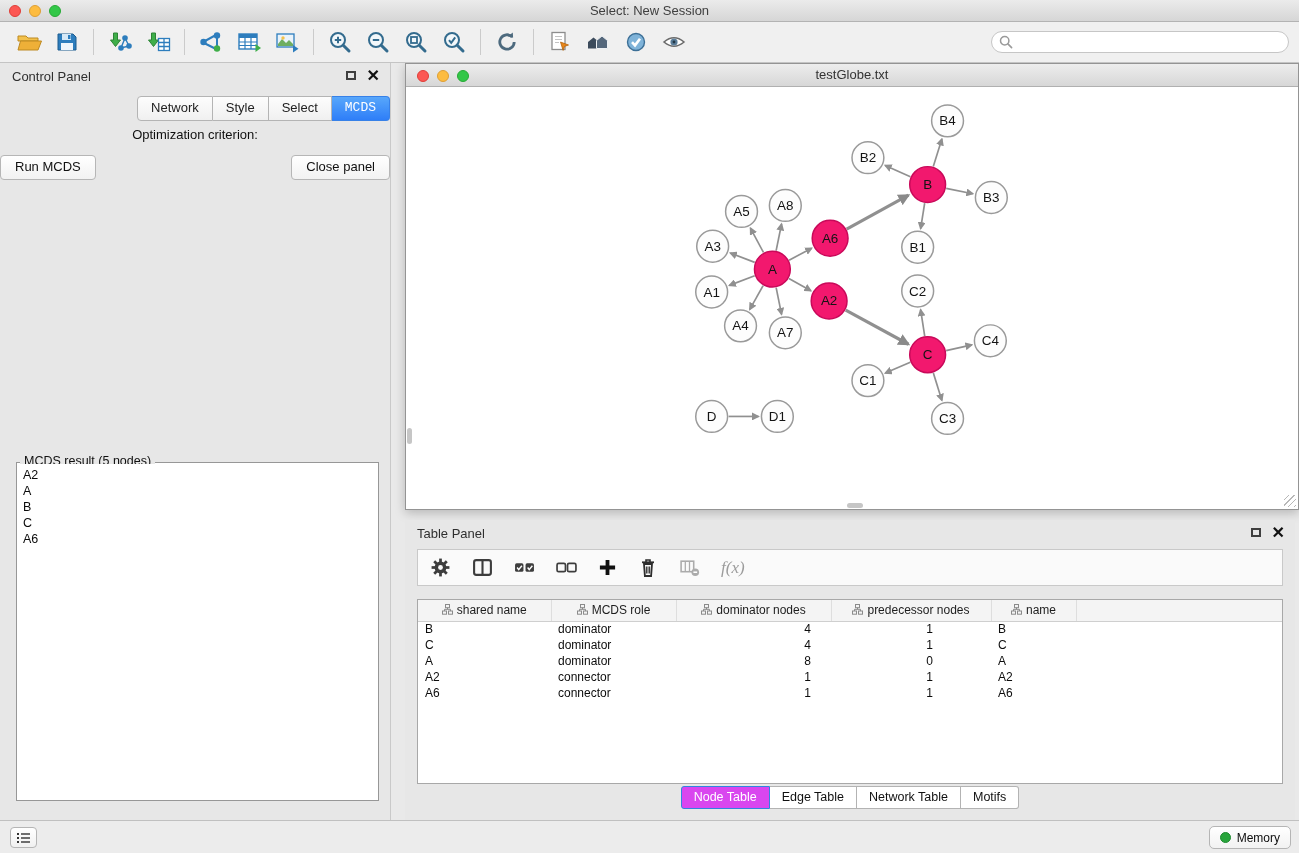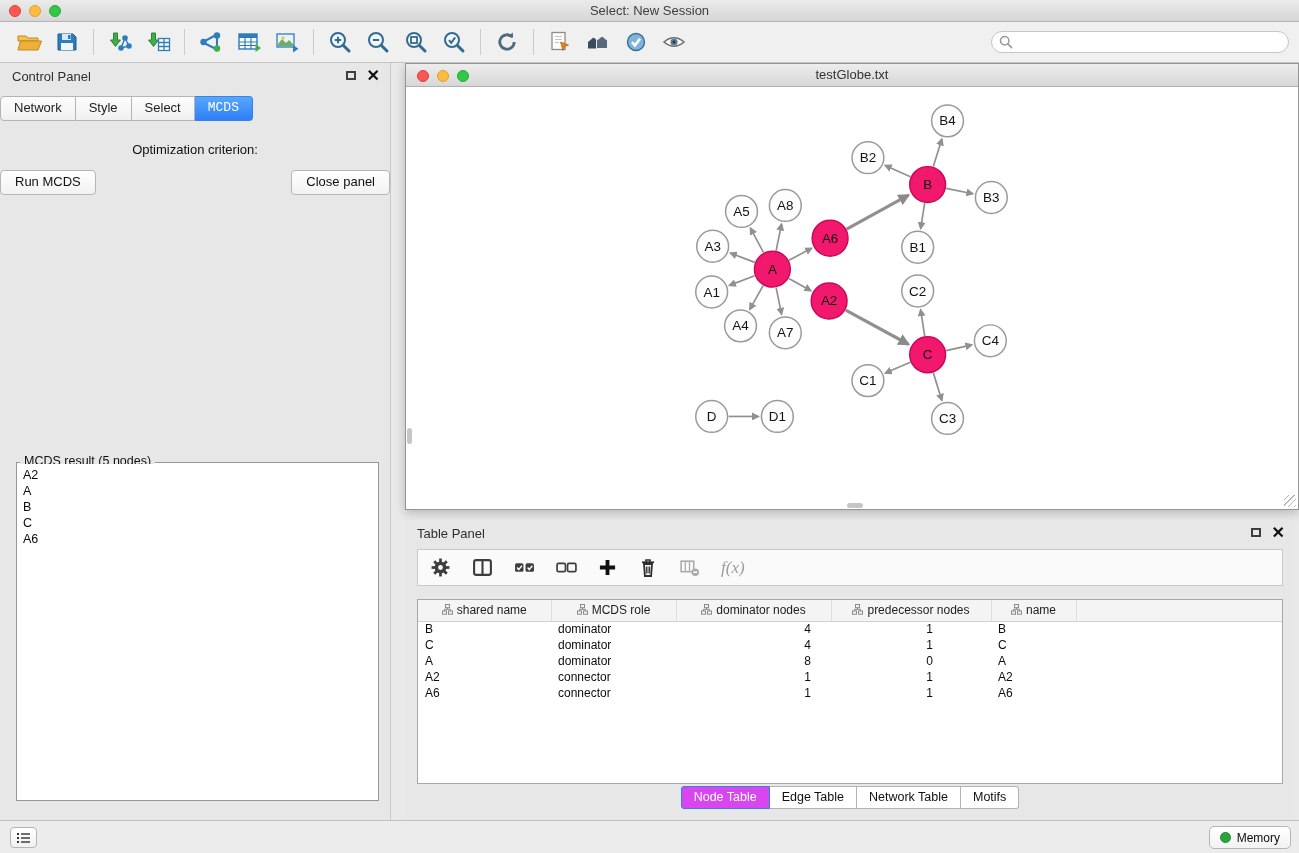--- a/index.html
+++ b/index.html
@@ -27,27 +27,27 @@
     padding:0 10px 0 26px; font-size:12px; outline:none; color:#333; }
   .search .mag { position:absolute; left:8px; top:4px; }
 
   
   .control-panel { position:absolute; left:0; top:63px; width:391px; bottom:33px;
     background:#e7e7e7; border-right:1px solid #c9c9c9; }
   .panel-head { height:24px; padding:6px 10px 0 12px; font-size:13px; color:#2f2f2f; position:relative; }
   .panel-icons { position:absolute; right:10px; top:7px; display:flex; gap:11px; align-items:center; }
   .float-btn { width:10px; height:9px; border:2px solid #3f3f3f; display:inline-block; }
   .close-btn { font-size:16px; font-weight:bold; color:#111; line-height:11px; cursor:default; }
-  .cp-tabs { display:flex; justify-content:flex-start; margin-top:9px; }
+  .cp-tabs { display:flex; justify-content:flex-end; margin-top:9px; }
   .cp-tab { font-size:13px; color:#222; background:linear-gradient(#fdfdfd,#f0f0f0);
     border:1px solid #b4b4b4; border-left:none; padding:3px 13px 5px; cursor:default; }
   .cp-tab:first-child { border-left:1px solid #b4b4b4; border-radius:4px 0 0 4px; }
   .cp-tab:last-child { border-radius:0 4px 4px 0; }
   .cp-tab.active { background:linear-gradient(#58a7fb,#2e7ef8); color:#fff; border-color:#3781e8;font-family:Liberation Mono, monospace; }
-  .opt-label { text-align:center; margin-top:21px; font-size:13px; color:#101010; }
+  .opt-label { text-align:center; margin-top:6px; font-size:13px; color:#101010; }
   .combo { width:308px; margin:9px auto 0; height:23px; background:#fff; border:1px solid #b5b5b5;
     border-radius:4px; position:relative; font-size:12.5px; line-height:21px; padding-left:9px; color:#101010; cursor:default; }
   .combo .stepper { position:absolute; right:1px; top:1px; width:17px; height:19px; border-radius:3px;
     background:linear-gradient(#6db1fc,#2c7bf7); display:flex; flex-direction:column; align-items:center; justify-content:center; gap:2px; }
   .arr-up { width:0; height:0; border-left:3.5px solid transparent; border-right:3.5px solid transparent; border-bottom:4px solid #fff; }
   .arr-dn { width:0; height:0; border-left:3.5px solid transparent; border-right:3.5px solid transparent; border-top:4px solid #fff; }
   .cp-buttons { display:flex; justify-content:space-between; gap:28px; margin-top:13px; }
   .cp-btn { background:linear-gradient(#ffffff,#f2f2f2); border:1px solid #b6b6b6; border-radius:4px;
     font-size:13px; padding:3px 14px 5px; color:#101010; cursor:default; }
   .result-box { position:absolute; left:16px; right:11px; top:399px; bottom:19px; border:1px solid #979797; background:#fff; }

